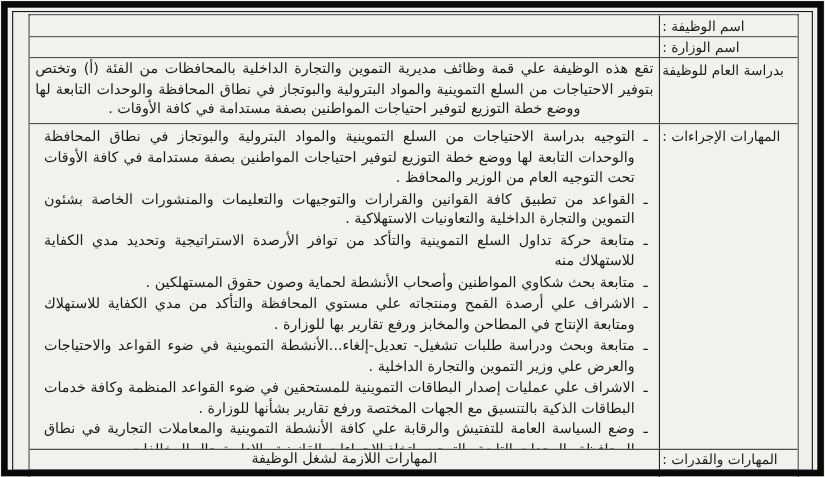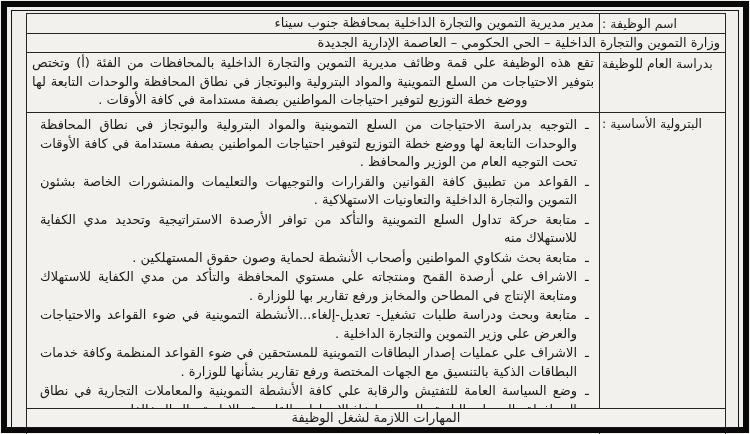--- a/index.html
+++ b/index.html
@@ -97,34 +97,33 @@
 <body>
 
 <div class="page">
   <div class="frame-outer"></div>
   <div class="frame-inner"></div>
 
   <div class="doc-table">
 
     <div class="row row-name v-center">
       <div class="cell-label">اسم الوظيفة :</div>
-      <div class="cell-content align-right">مدير مديرية التموين والتجارة الداخلية بمحافظة جنوب سيناء</div>
     </div>
 
     <div class="row row-ministry v-center">
-      <div class="cell-content align-right">وزارة التموين والتجارة الداخلية – الحي الحكومي – العاصمة الإدارية الجديدة</div>
+      <div class="cell-label">اسم الوزارة :</div>
     </div>
 
     <div class="row row-desc v-top">
       <div class="cell-label">بدراسة العام للوظيفة</div>
       <div class="cell-content desc-text">تقع هذه الوظيفة علي قمة وظائف مديرية التموين والتجارة الداخلية بالمحافظات من الفئة (أ) وتختص بتوفير الاحتياجات من السلع التموينية والمواد البترولية والبوتجاز في نطاق المحافظة والوحدات التابعة لها ووضع خطة التوزيع لتوفير احتياجات المواطنين بصفة مستدامة في كافة الأوقات .</div>
     </div>
 
     <div class="row row-skills v-top">
-      <div class="cell-label">البترولية الأساسية :</div>
+      <div class="cell-label">المهارات الإجراءات :</div>
       <div class="cell-content">
         <ul class="bullets">
           <li>
             <span class="bullet-dash">ـ</span>
             <span class="bullet-text">التوجيه بدراسة الاحتياجات من السلع التموينية والمواد البترولية والبوتجاز في نطاق المحافظة والوحدات التابعة لها ووضع خطة التوزيع لتوفير احتياجات المواطنين بصفة مستدامة في كافة الأوقات تحت التوجيه العام من الوزير والمحافظ .</span>
           </li>
           <li>
             <span class="bullet-dash">ـ</span>
             <span class="bullet-text">القواعد من تطبيق كافة القوانين والقرارات والتوجيهات والتعليمات والمنشورات الخاصة بشئون التموين والتجارة الداخلية والتعاونيات الاستهلاكية .</span>
           </li>
@@ -151,20 +150,21 @@
           <li>
             <span class="bullet-dash">ـ</span>
             <span class="bullet-text">وضع السياسة العامة للتفتيش والرقابة علي كافة الأنشطة التموينية والمعاملات التجارية في نطاق المحافظة والوحدات التابعة والتوجيه باتخاذ الإجراءات القانونية والإدارية حال المخالفات .</span>
           </li>
 
         </ul>
       </div>
     </div>
 
     <div class="row row-caps v-center">
+      <div class="cell-label">المهارات والقدرات :</div>
       <div class="cell-content align-center">المهارات اللازمة لشغل الوظيفة</div>
     </div>
 
     <div class="row row-partial">
       <div class="cell-label"></div>
       <div class="cell-content"></div>
     </div>
 
   </div>
 </div>

